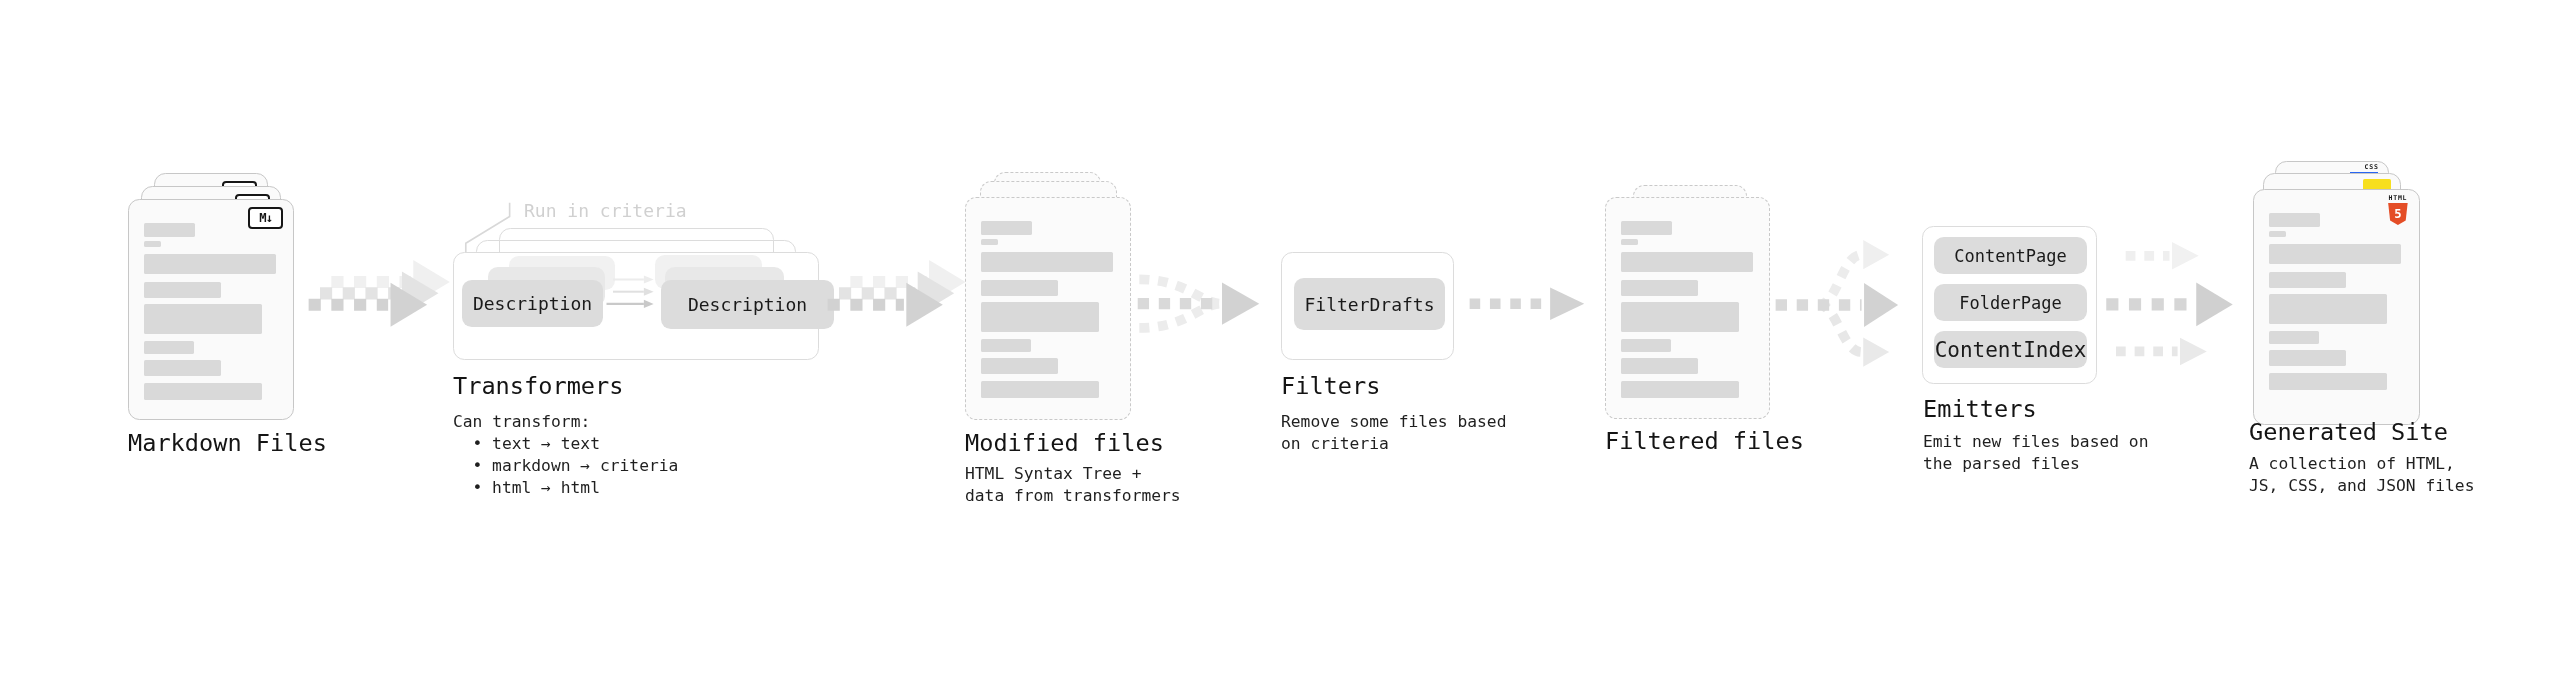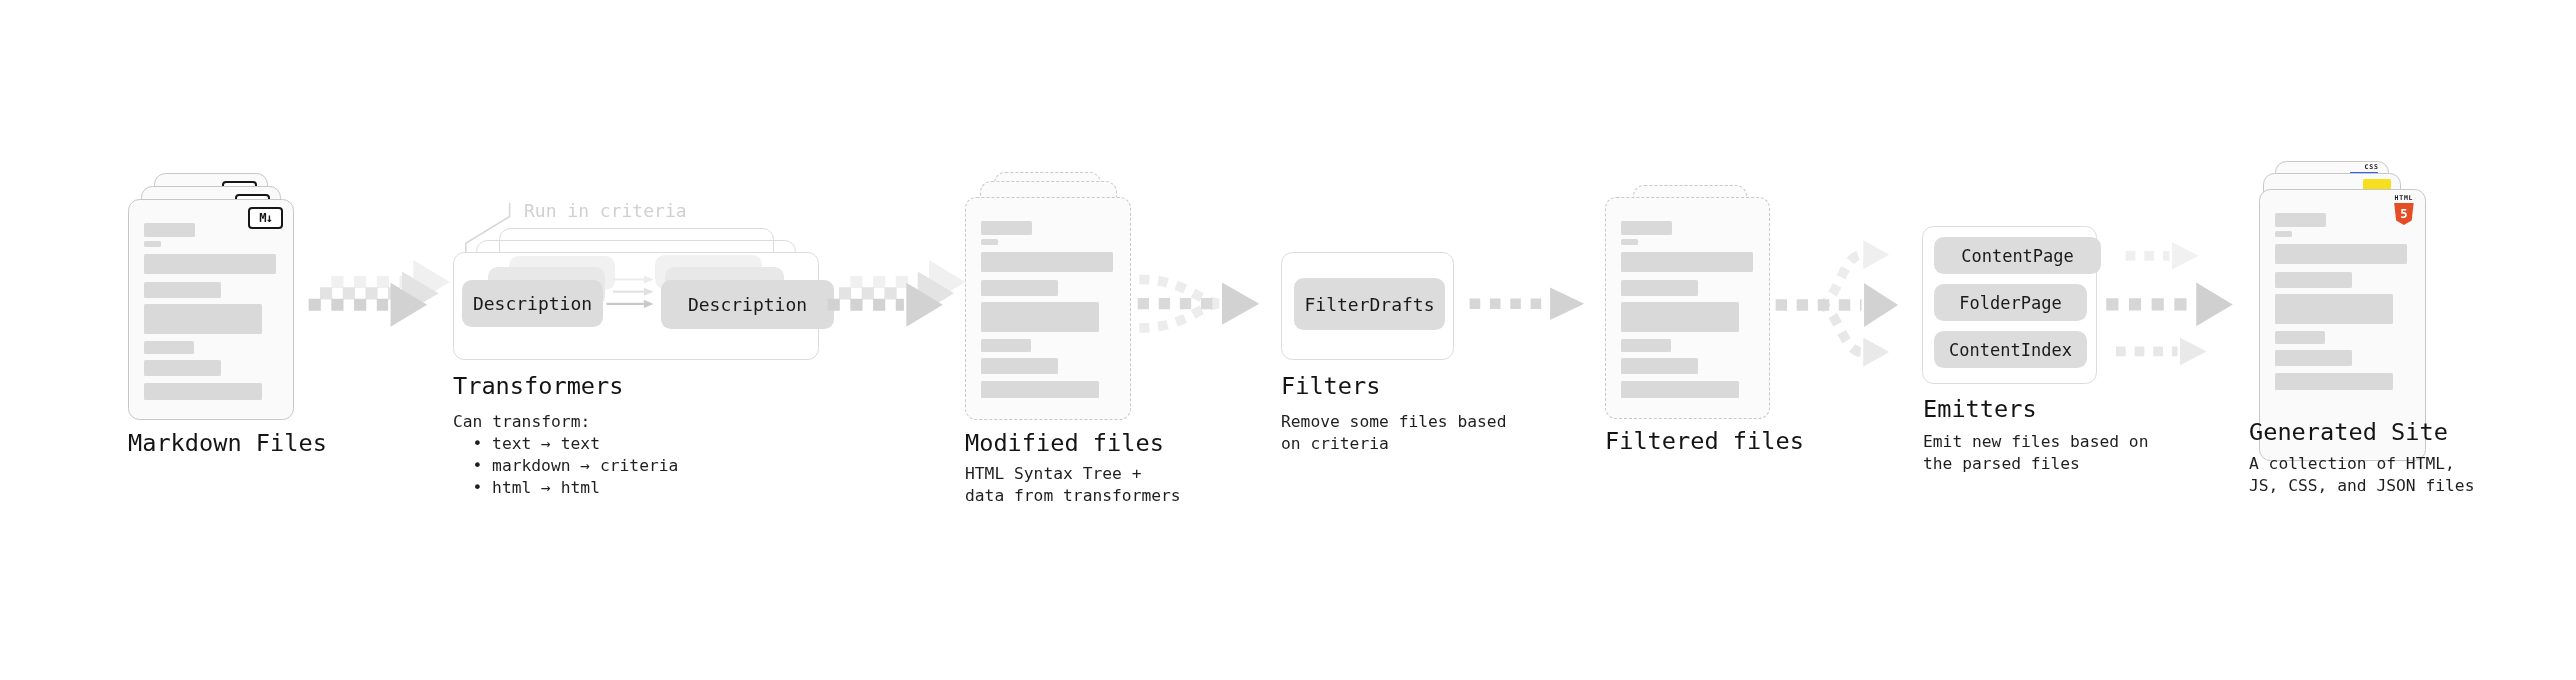--- a/index.html
+++ b/index.html
@@ -219,23 +219,23 @@
   <svg class="arrow" style="left:1774px;top:236px" width="146" height="138" viewBox="0 0 180 170">
     <path d="M55,85 C78,85 84,23 108,23" fill="none" stroke="#ececec" stroke-width="12" stroke-dasharray="12 11"></path>
     <path d="M55,85 C78,85 84,143 108,143" fill="none" stroke="#e7e7e7" stroke-width="12" stroke-dasharray="12 11"></path>
     <line x1="2" y1="85" x2="108" y2="85" stroke="#d9d9d9" stroke-width="14" stroke-dasharray="14 12"></line>
     <polygon points="110,5 110,41 142,23" fill="#efefef"></polygon>
     <polygon points="111,58 111,112 153,85" fill="#d2d2d2"></polygon>
     <polygon points="110,125 110,161 142,143" fill="#e9e9e9"></polygon>
   </svg>
 
   <div class="groupbox front" style="left:1922px;top:226px;width:175px;height:158px"></div>
-  <div class="pill" style="left:1934px;top:237px;width:167px;height:37px;font-size:17px">ContentPage</div>
+  <div class="pill" style="left:1934px;top:237px;width:153px;height:37px;font-size:17px">ContentPage</div>
   <div class="pill" style="left:1934px;top:284px;width:153px;height:37px;font-size:17px">FolderPage</div>
-  <div class="pill" style="left:1934px;top:331px;width:153px;height:37px;font-size:17px">ContentIndex</div>
+  <div class="pill" style="left:1934px;top:331px;width:153px;height:37px;font-size:21px">ContentIndex</div>
   <div class="stage-label" style="left:1923px;top:395px">Emitters</div>
   <div class="stage-desc" style="left:1923px;top:431px">
     <div>Emit new files based on</div>
     <div>the parsed files</div>
   </div>
 
   <svg class="arrow" style="left:2103px;top:237px" width="150" height="130" viewBox="0 0 185 160">
     <g stroke="#efefef" fill="#f1f1f1">
         <line x1="28" y1="23" x2="82" y2="23" stroke-width="12" stroke-dasharray="12 11"></line>
         <polygon stroke="none" points="85,6 85,40 118,23"></polygon>
@@ -253,21 +253,21 @@
   <div class="abs" style="left:2247px;top:161px;width:169px;height:250px">
     <div class="doc" style="left:28.4px;top:0px;width:114px;height:203px">
       <div class="css-badge">
         <div class="word">CSS</div>
         <div class="bluebar"></div>
       </div>
     </div>
     <div class="doc" style="left:16.3px;top:12.2px;width:138px;height:211px">
       <div class="js-badge"></div>
     </div>
-    <div class="doc" style="left:12px;top:28px;width:167px;height:272px">
+    <div class="doc" style="left:6px;top:28px;width:167px;height:236px">
       <div class="html5-badge">
         <div class="word">HTML</div>
         <div class="shield">5</div>
       </div>
       <div class="doc-bars">
           <div class="bar" style="width: 51px; height: 14px; margin-top: 23px;"></div>
           <div class="bar" style="width: 17px; height: 5.7px; margin-top: 4.1px;"></div>
           <div class="bar" style="width: 132px; height: 19.5px; margin-top: 7.3px;"></div>
           <div class="bar" style="width: 77px; height: 16.3px; margin-top: 8.1px;"></div>
           <div class="bar" style="width: 118px; height: 30px; margin-top: 6.5px;"></div>

